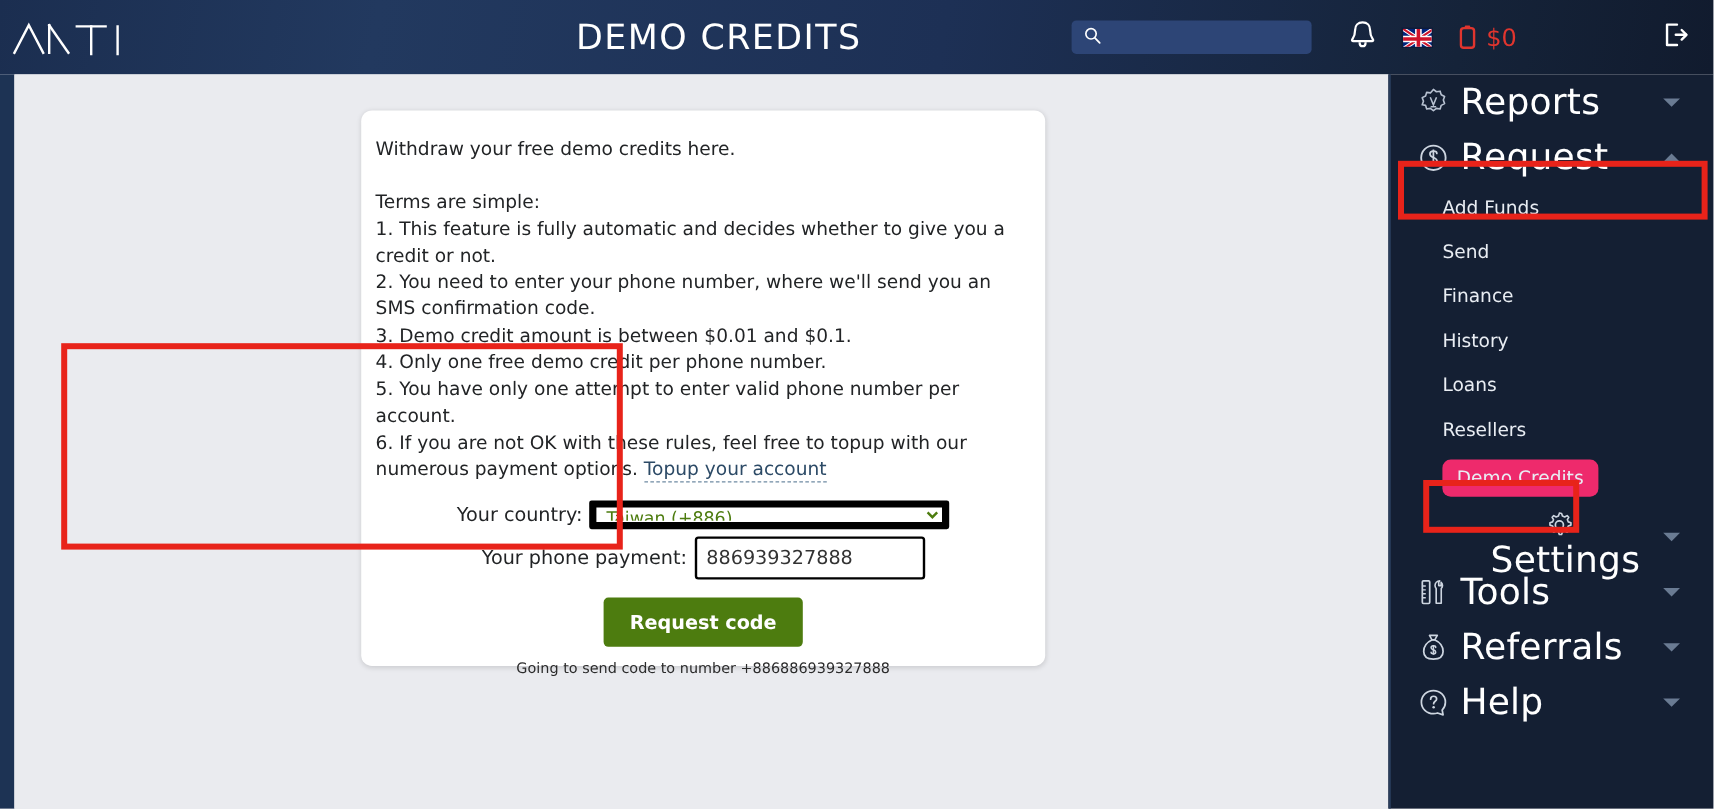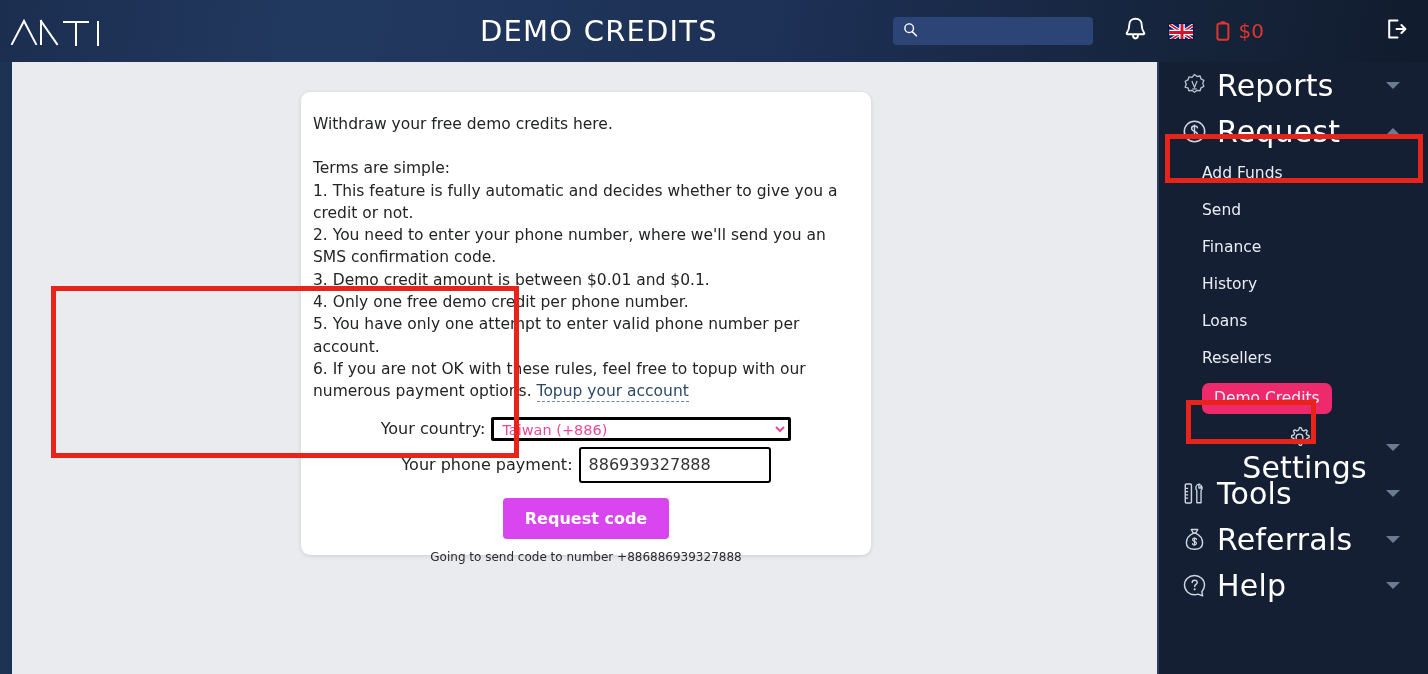--- a/index.html
+++ b/index.html
@@ -117,34 +117,34 @@
     margin-bottom: 6px;
   }
   .form-label {
     font-size: 16px; color: #222426; text-align: right;
     margin-right: 6px;
   }
   select.country {
     width: 300px; height: 24px;
     font-size: 14.5px;
     font-family: "DejaVu Sans", "Liberation Sans", sans-serif;
-    color: #ec4899; background: #fff;
-    border: 3px solid #000000; border-radius: 2px;
+    color: #4d7c0f; background: #fff;
+    border: 6px solid #000000; border-radius: 2px;
     padding: 1px 4px;
   }
   input.phone {
     width: 192px; height: 36px;
     font-size: 16px; color: #333;
     font-family: "DejaVu Sans", "Liberation Sans", sans-serif;
     border: 2px solid #000; border-radius: 3px;
     padding: 2px 8px; outline: none; background: #fff;
   }
   .btn-wrap { display: flex; justify-content: center; margin-top: 15px; }
   .btn-request {
-    background: #d946ef; color: #ffffff;
+    background: #4d7c0f; color: #ffffff;
     border: none; border-radius: 4px;
     font-size: 16px; font-weight: bold;
     font-family: "DejaVu Sans", "Liberation Sans", sans-serif;
     padding: 0 22px; height: 41px; cursor: pointer;
   }
   .note {
     text-align: center; font-size: 12px; color: #2b2b2b;
     margin-top: 11px;
   }
 

